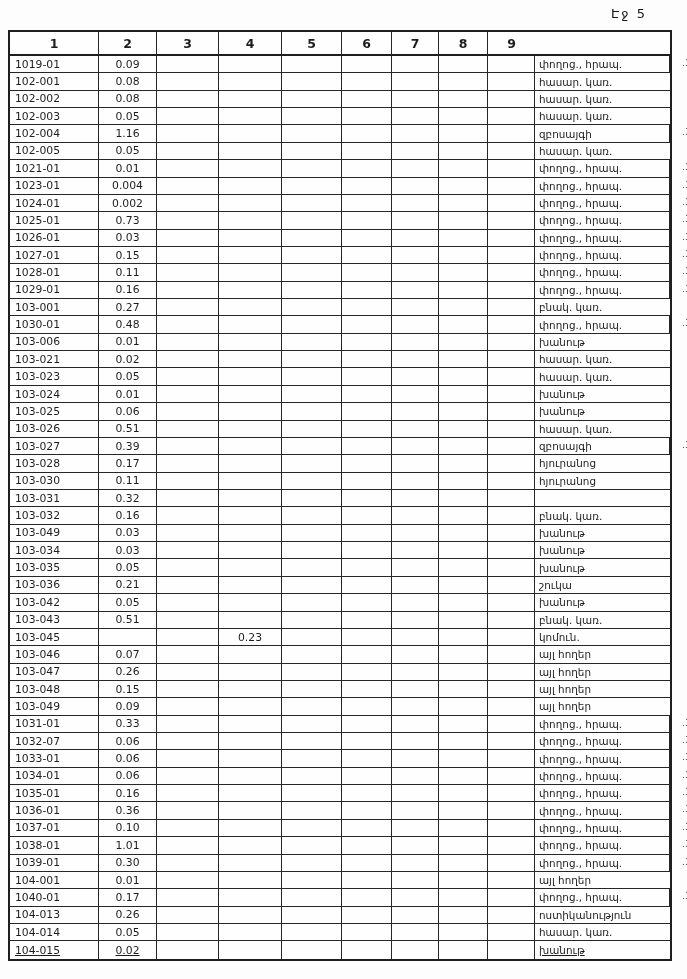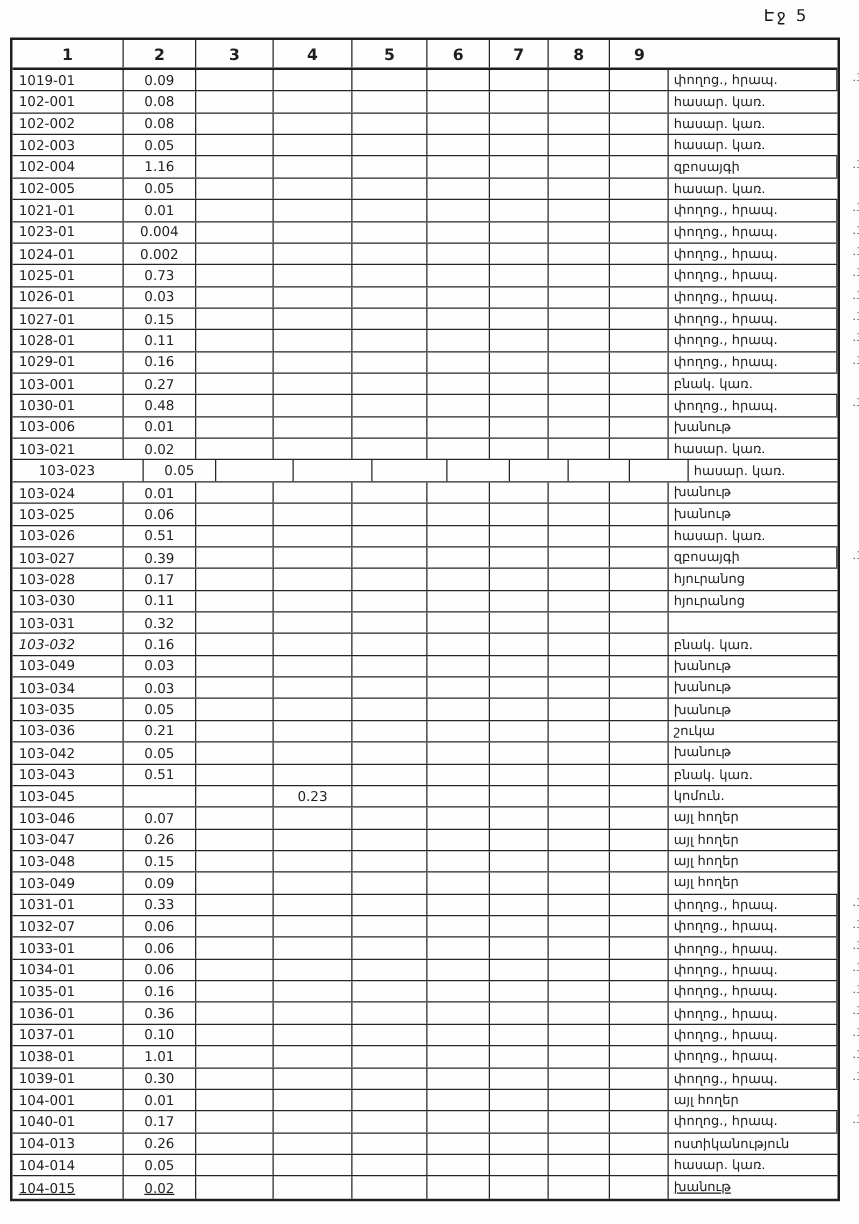--- a/index.html
+++ b/index.html
@@ -317,21 +317,21 @@
           <div class="cell c-center" style="width: 62px;"></div>
           <div class="cell c-center" style="width: 63px;"></div>
           <div class="cell c-center" style="width: 60px;"></div>
           <div class="cell c-center" style="width: 50px;"></div>
           <div class="cell c-center" style="width: 47px;"></div>
           <div class="cell c-center" style="width: 49px;"></div>
           <div class="cell c-center" style="width: 47px;"></div>
           <div class="cell c10" style="width: 135px;">հասար. կառ.</div>
         </div>
         <div class="row">
-          <div class="cell c-left" style="width: 89px; margin-left: 16px;">103-023</div>
+          <div class="cell c-left" style="width: 89px;">103-023</div>
           <div class="cell c-center" style="width: 58px;">0.05</div>
           <div class="cell c-center" style="width: 62px;"></div>
           <div class="cell c-center" style="width: 63px;"></div>
           <div class="cell c-center" style="width: 60px;"></div>
           <div class="cell c-center" style="width: 50px;"></div>
           <div class="cell c-center" style="width: 47px;"></div>
           <div class="cell c-center" style="width: 49px;"></div>
           <div class="cell c-center" style="width: 47px;"></div>
           <div class="cell c10" style="width: 135px;">հասար. կառ.</div>
         </div>
@@ -414,21 +414,21 @@
           <div class="cell c-center" style="width: 62px;"></div>
           <div class="cell c-center" style="width: 63px;"></div>
           <div class="cell c-center" style="width: 60px;"></div>
           <div class="cell c-center" style="width: 50px;"></div>
           <div class="cell c-center" style="width: 47px;"></div>
           <div class="cell c-center" style="width: 49px;"></div>
           <div class="cell c-center" style="width: 47px;"></div>
           <div class="cell c10" style="width: 135px; margin-top: 20px;">մանկապարտեզ</div>
         </div>
         <div class="row">
-          <div class="cell c-left" style="width: 89px; font-style: italic;">103-032</div>
+          <div class="cell c-left" style="width: 89px;">103-032</div>
           <div class="cell c-center" style="width: 58px;">0.16</div>
           <div class="cell c-center" style="width: 62px;"></div>
           <div class="cell c-center" style="width: 63px;"></div>
           <div class="cell c-center" style="width: 60px;"></div>
           <div class="cell c-center" style="width: 50px;"></div>
           <div class="cell c-center" style="width: 47px;"></div>
           <div class="cell c-center" style="width: 49px;"></div>
           <div class="cell c-center" style="width: 47px;"></div>
           <div class="cell c10" style="width: 135px;">բնակ. կառ.</div>
         </div>

